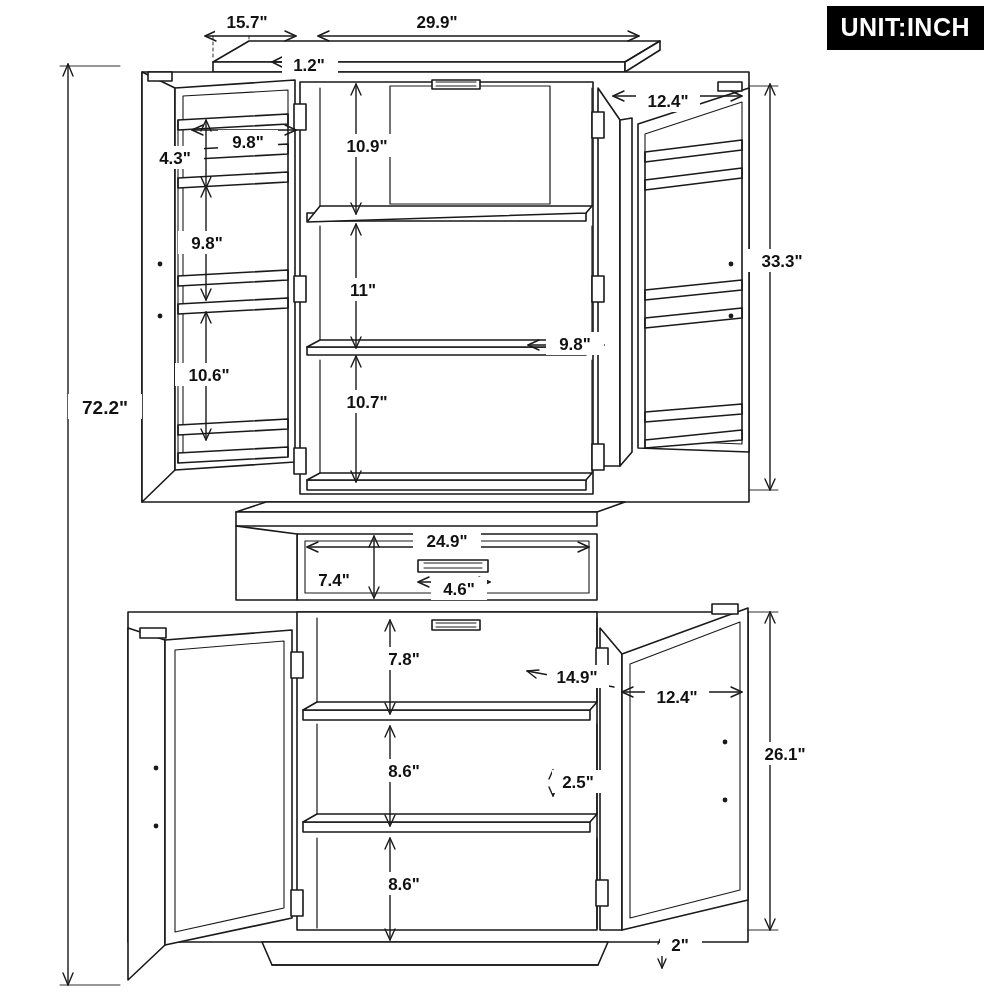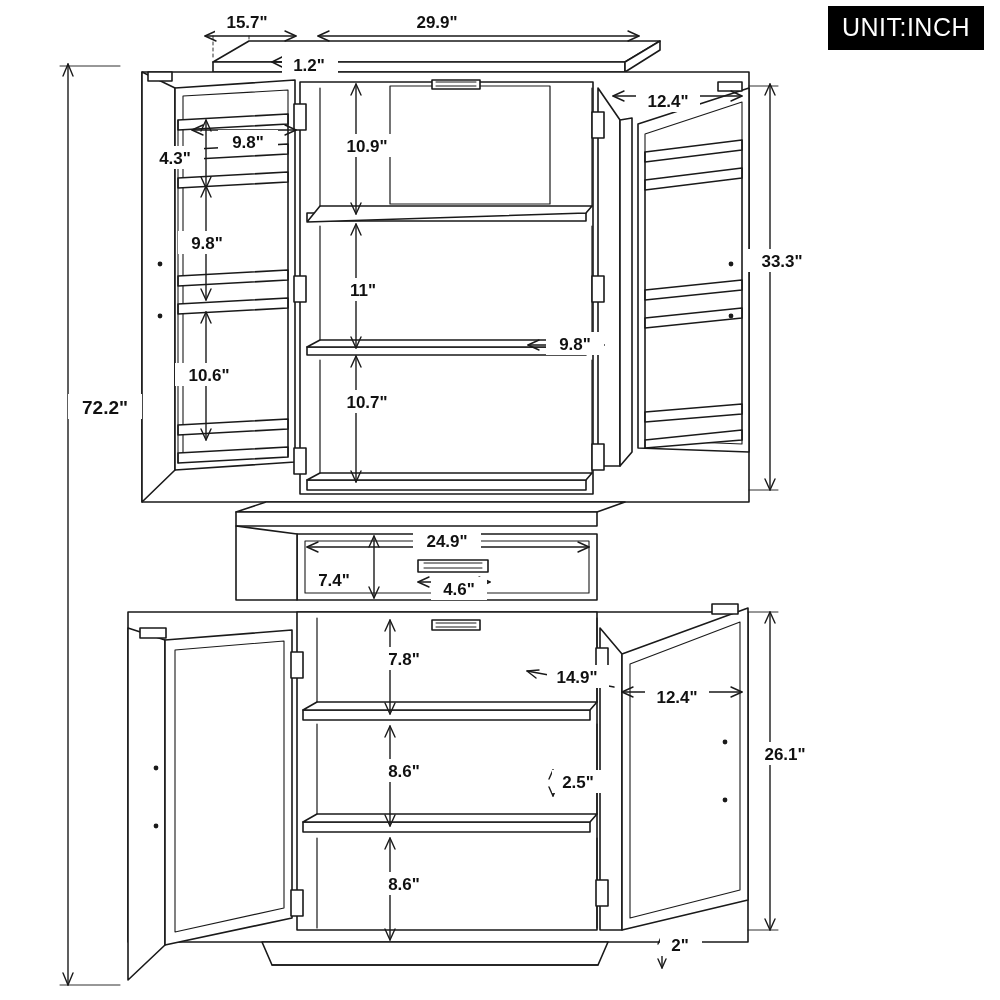--- a/index.html
+++ b/index.html
@@ -1,19 +1,19 @@
 <!DOCTYPE html>
 <html><head>
 <meta charset="utf-8">
 <style>
   html,body{margin:0;padding:0;background:#ffffff;}
   body{width:1000px;height:1000px;font-family:"Liberation Sans",sans-serif;position:relative;overflow:hidden;}
   #stage{position:absolute;left:0;top:0;width:1000px;height:1000px;}
   .unit-badge{position:absolute;right:16px;top:6px;background:#000;color:#fff;
-    font-weight:normal;font-size:25px;letter-spacing:.5px;padding:7px 14px 8px 14px;}
+    font-weight:bold;font-size:25px;letter-spacing:.5px;padding:7px 14px 8px 14px;}
   svg{position:absolute;left:0;top:0;}
   .dim{font-family:"Liberation Sans",sans-serif;font-size:17px;font-weight:bold;fill:#111;}
   .dim.big{font-size:19px;}
 </style>
 </head>
 <body>
 
 <div id="stage">
 
   <svg width="1000" height="1000" viewBox="0 0 1000 1000">

